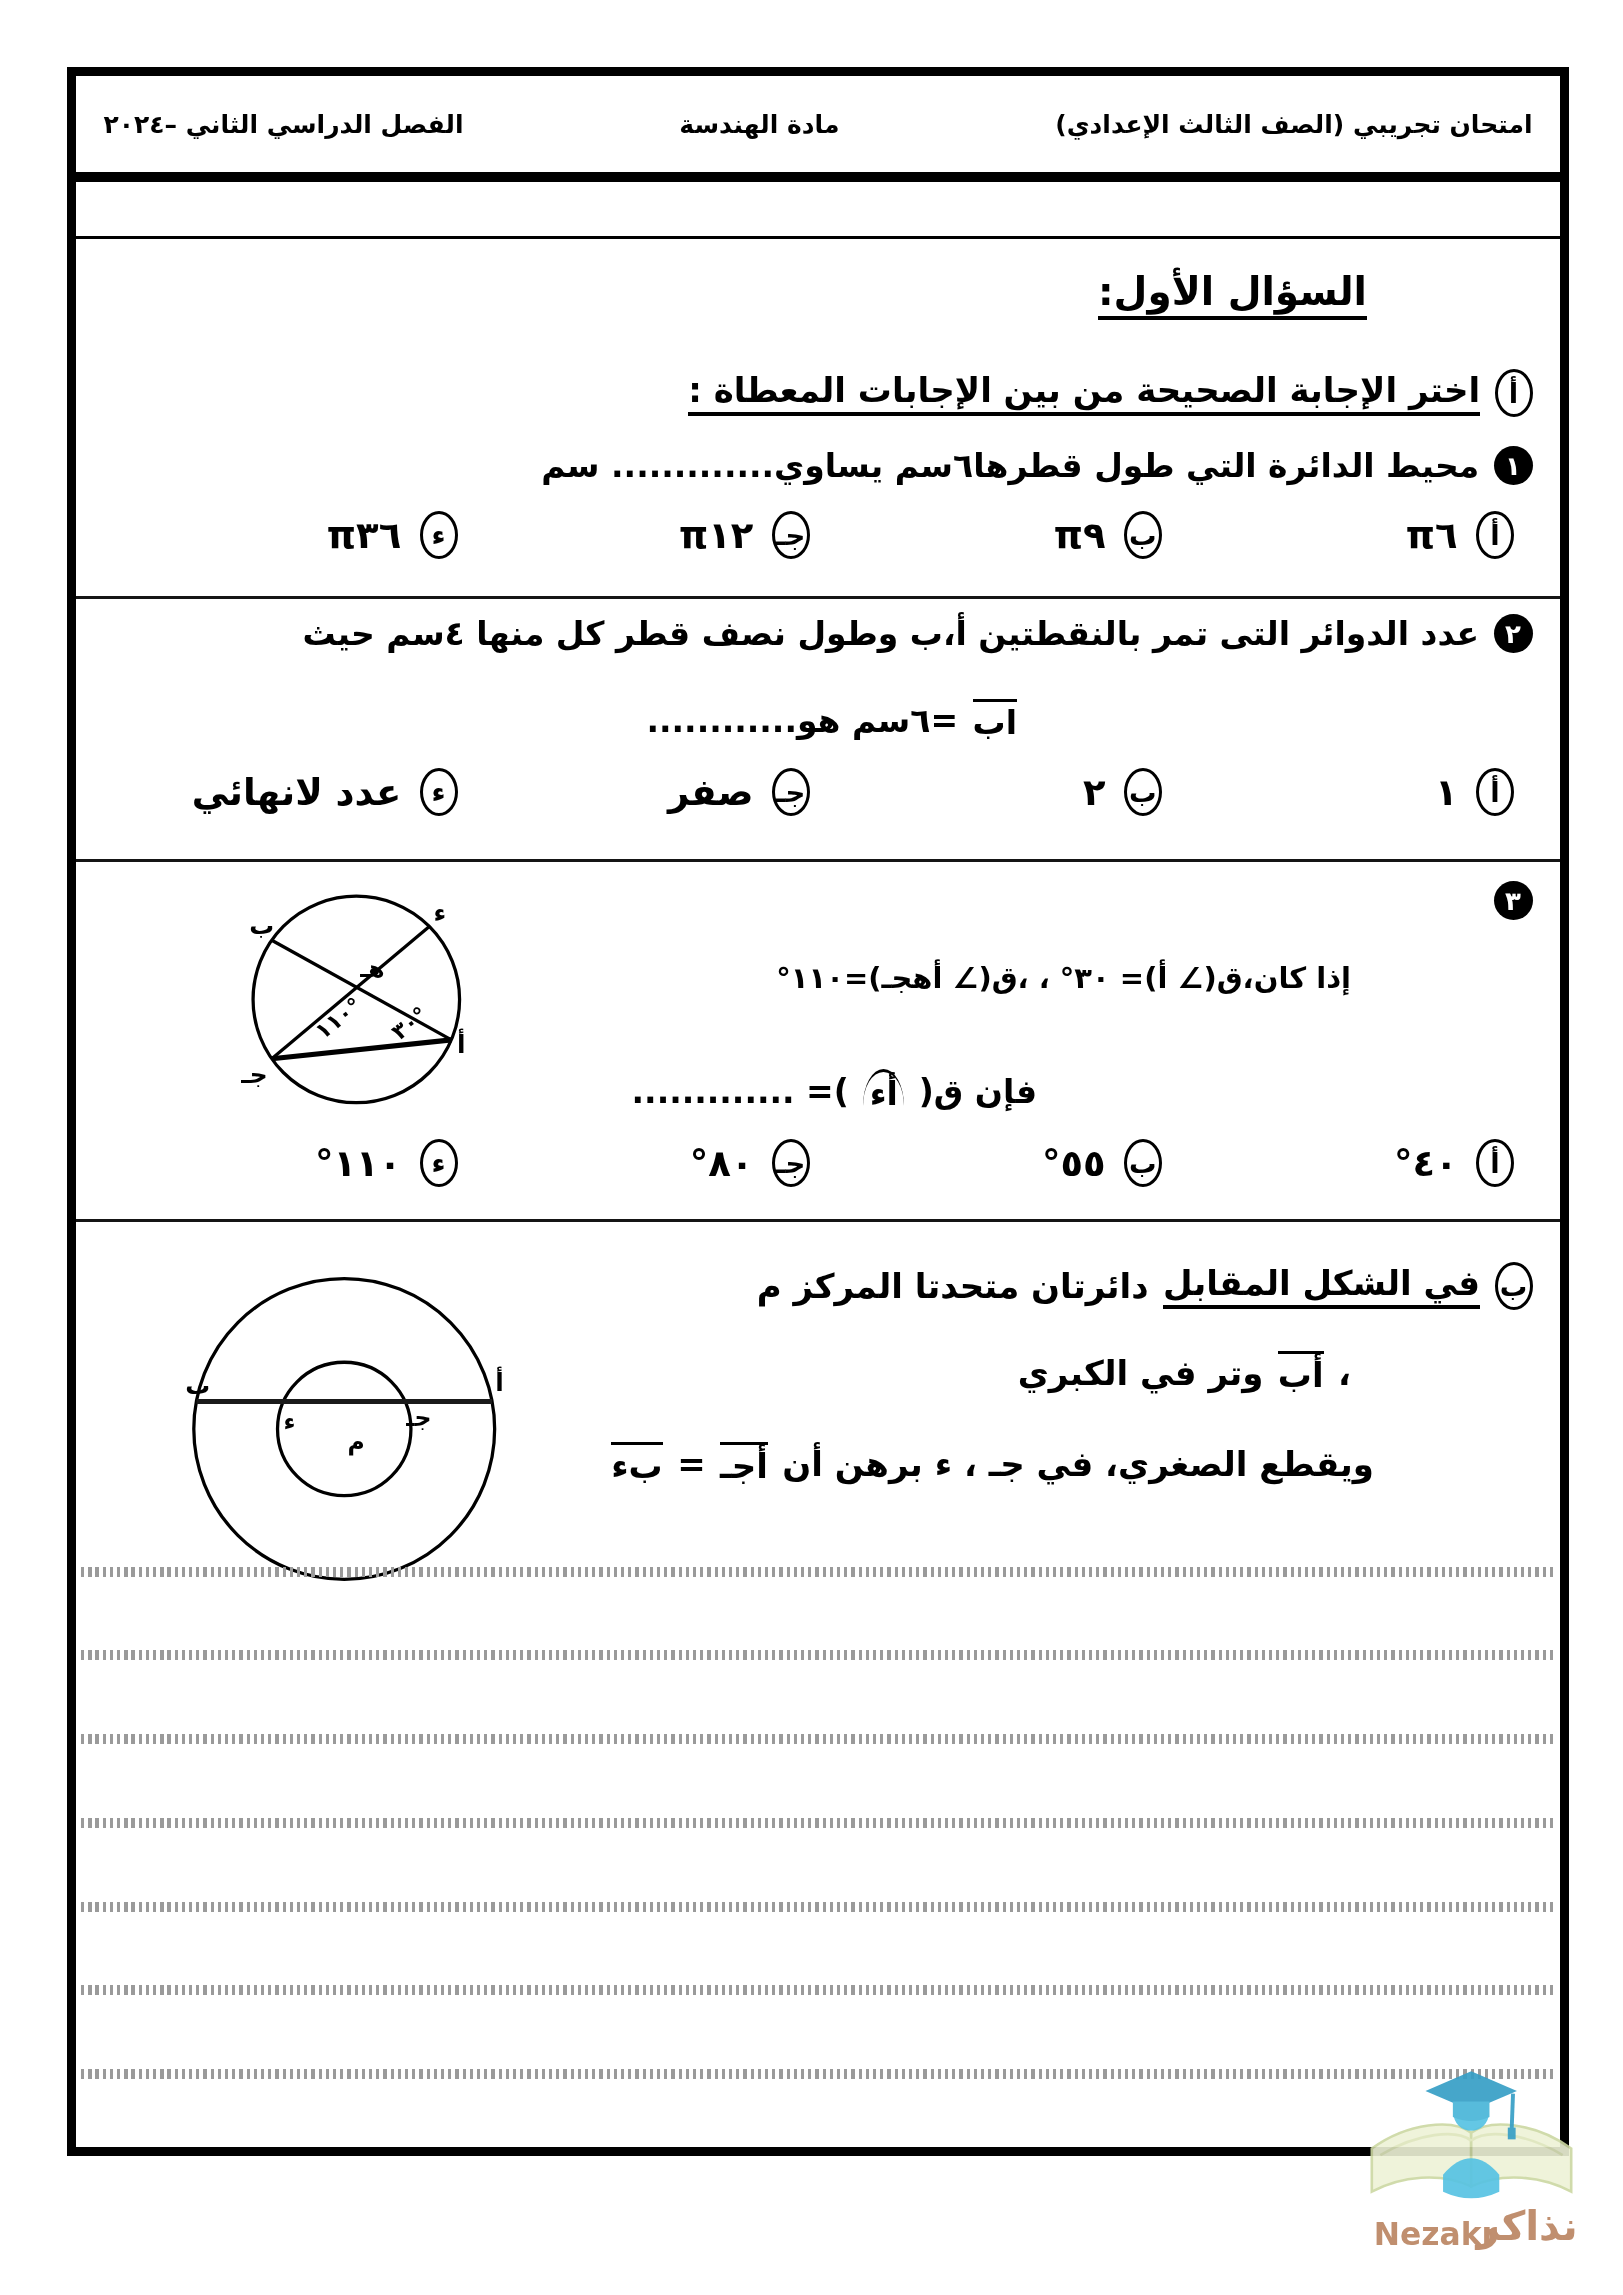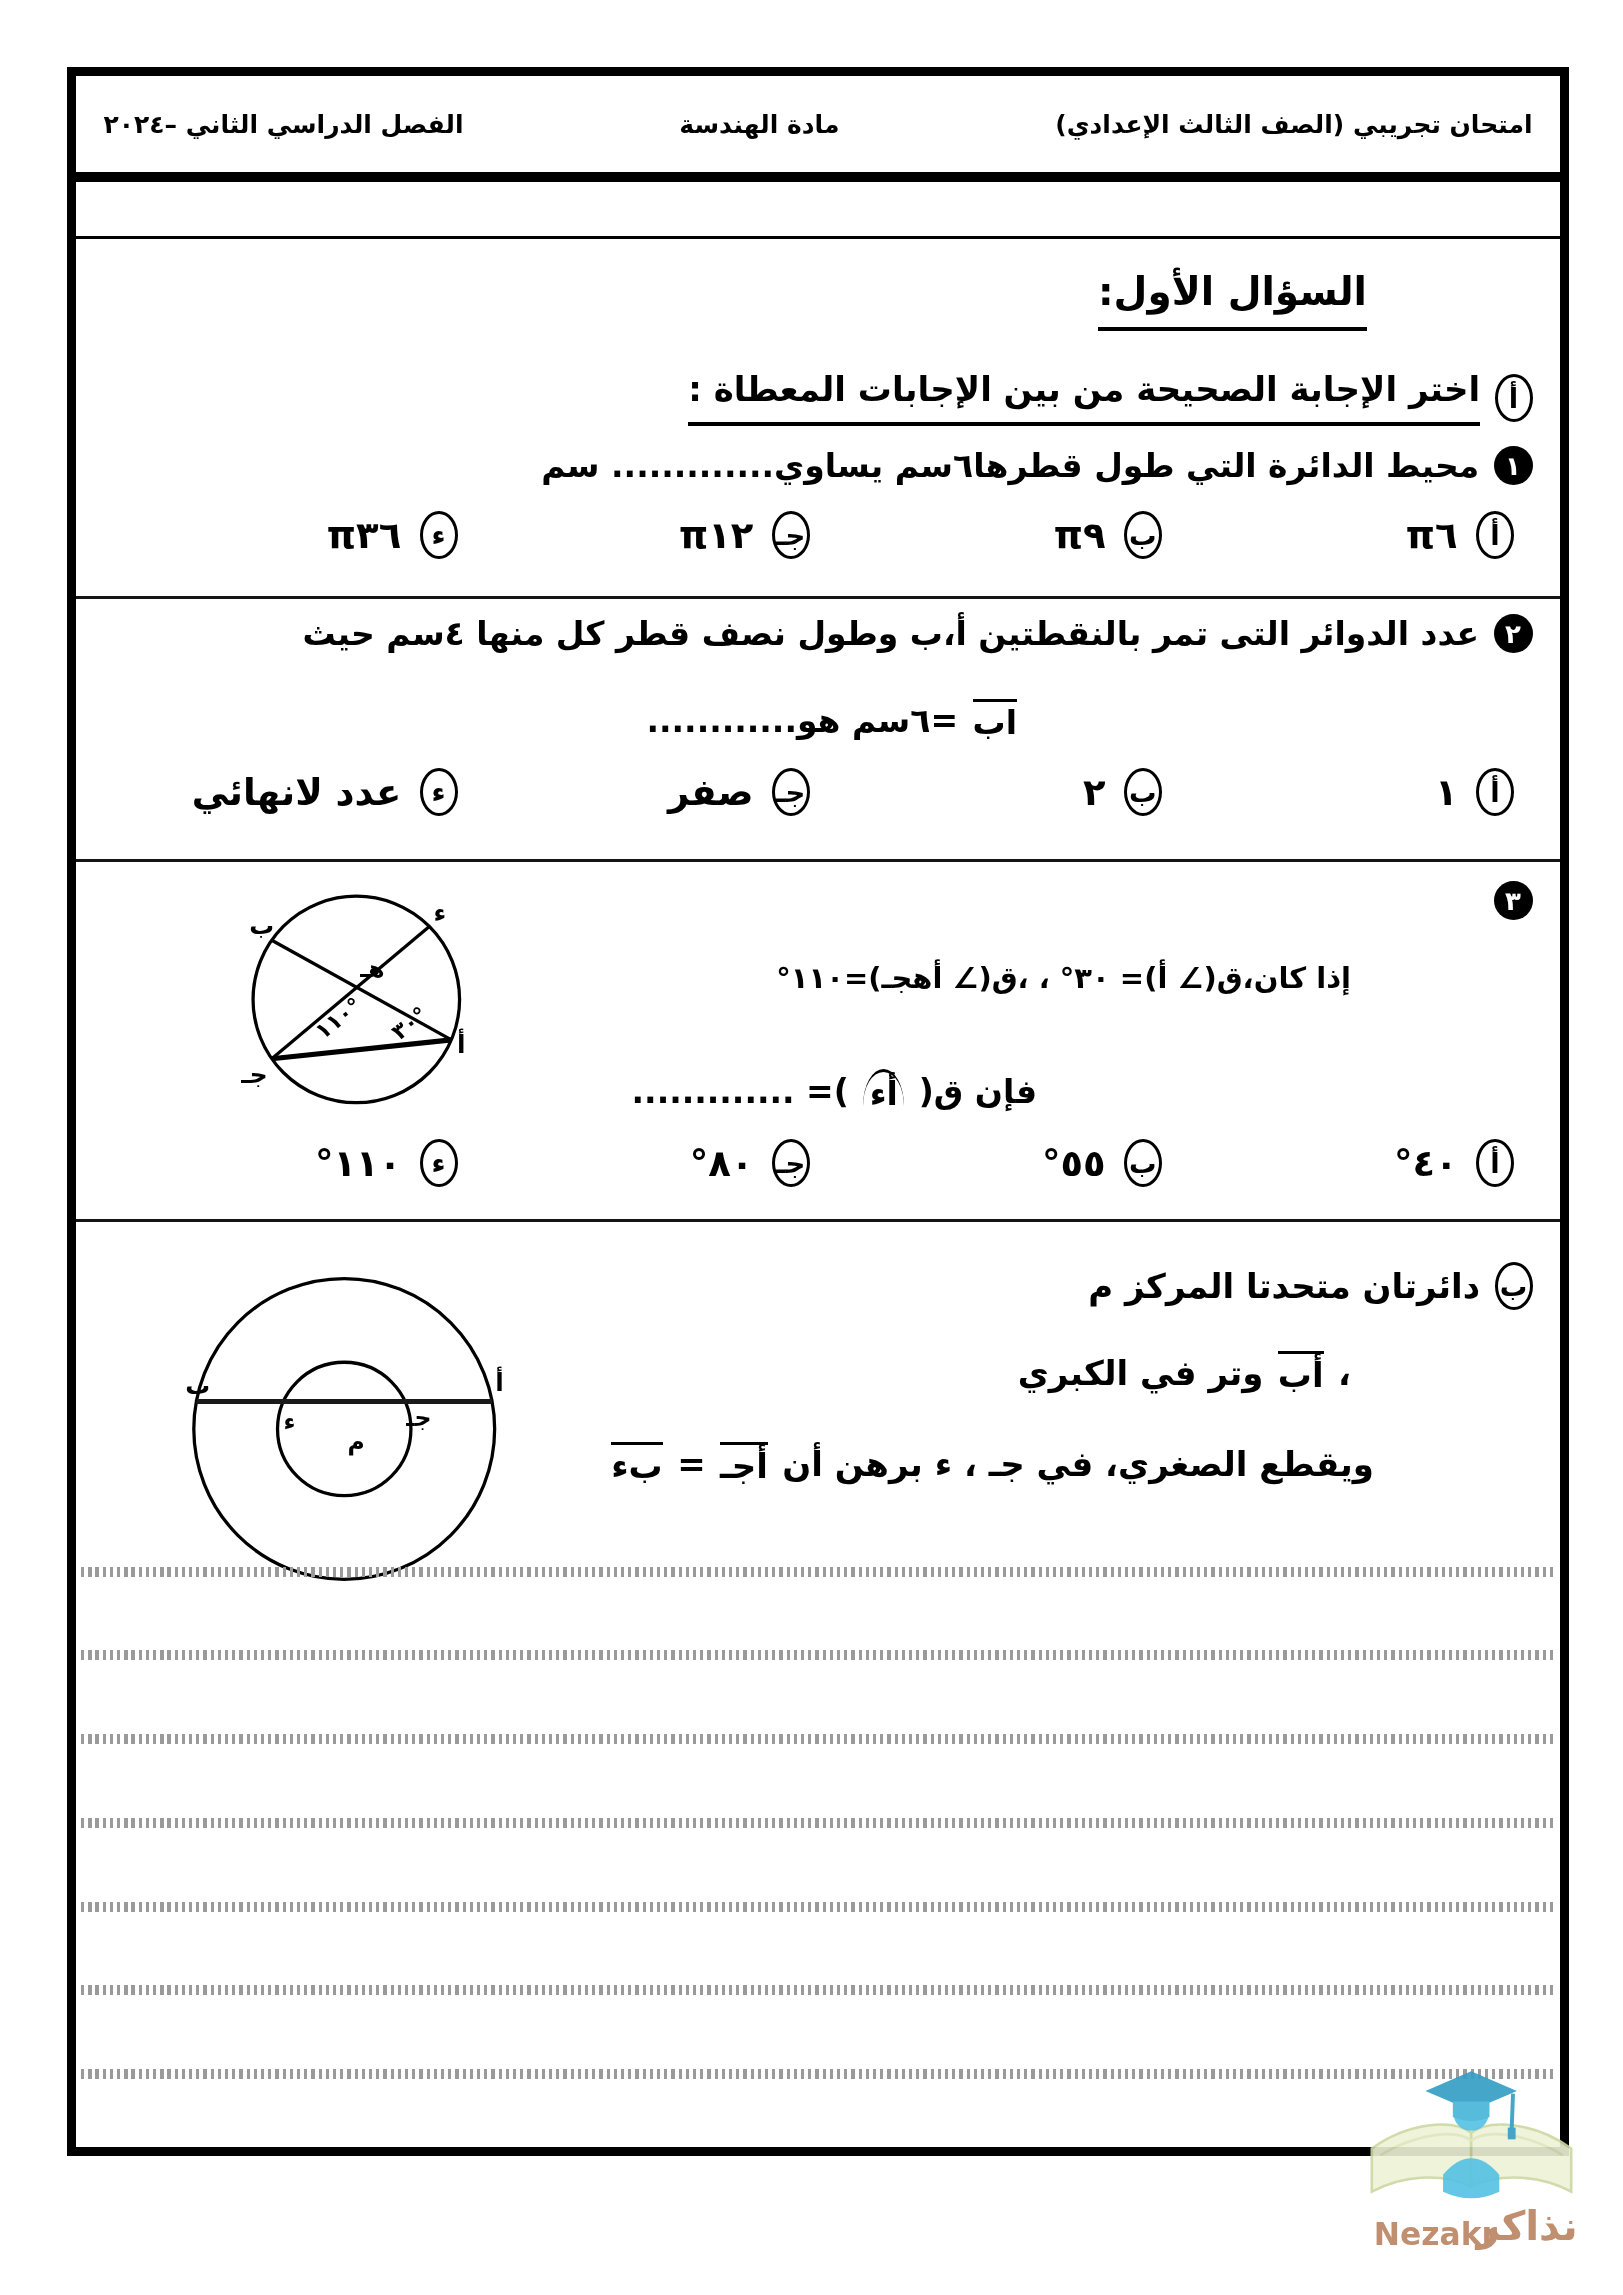--- a/index.html
+++ b/index.html
@@ -19,21 +19,21 @@
     direction:rtl; padding:0 27.5px; font-weight:bold; font-size:25px;
   }
   .sub-band {
     position:absolute; left:0; top:116px; width:100%; height:47px;
     border-bottom:3.3px solid #000;
   }
   .row {
     position:absolute; display:flex; align-items:center; gap:14.4px;
     direction:rtl; font-weight:bold; white-space:nowrap;
   }
-  .ul { border-bottom:4.6px solid #000; padding-bottom:13px; }
+  .ul { border-bottom:4.6px solid #000; padding-bottom:2px; }
   .title-row { top:193px; right:193px; font-size:39px; }
   .instr-row { top:293px; right:27.5px; font-size:34px; }
   .q1-row { top:370px; right:27.5px; font-size:33px; }
   .q2-row1 { top:538px; right:27.5px; font-size:33px; }
   .q2-row2 { top:623px; right:543px; font-size:33px; }
   .q3-head { top:805px; right:27.5px; font-size:34px; }
   .q3-l1 { top:885px; right:209px; font-size:29px; }
   .q3-l2 { top:993px; right:523px; font-size:33px; }
   .b-l1 { top:1186px; right:27.5px; font-size:34px; }
   .b-l2 { top:1275px; right:209px; font-size:34px; }
@@ -194,20 +194,21 @@
     <div class="option">
       <span class="lbadge">ء</span>
       <span class="val deg">١١٠°</span>
     </div>
   </div>
 
   <div class="sep sep3"></div>
 
   <div class="row b-l1">
     <span class="lbadge">ب</span>
+    <span class="ul">في الشكل المقابل</span>
     <span>دائرتان متحدتا المركز  م</span>
   </div>
   <div class="row b-l2">
     <span>،</span>
     <span class="overbar">أب</span>
     <span>وتر في الكبري</span>
   </div>
   <div class="row b-l3">
     <span>ويقطع الصغري، في جـ ، ء   برهن أن</span>
     <span class="overbar">أجـ</span>

